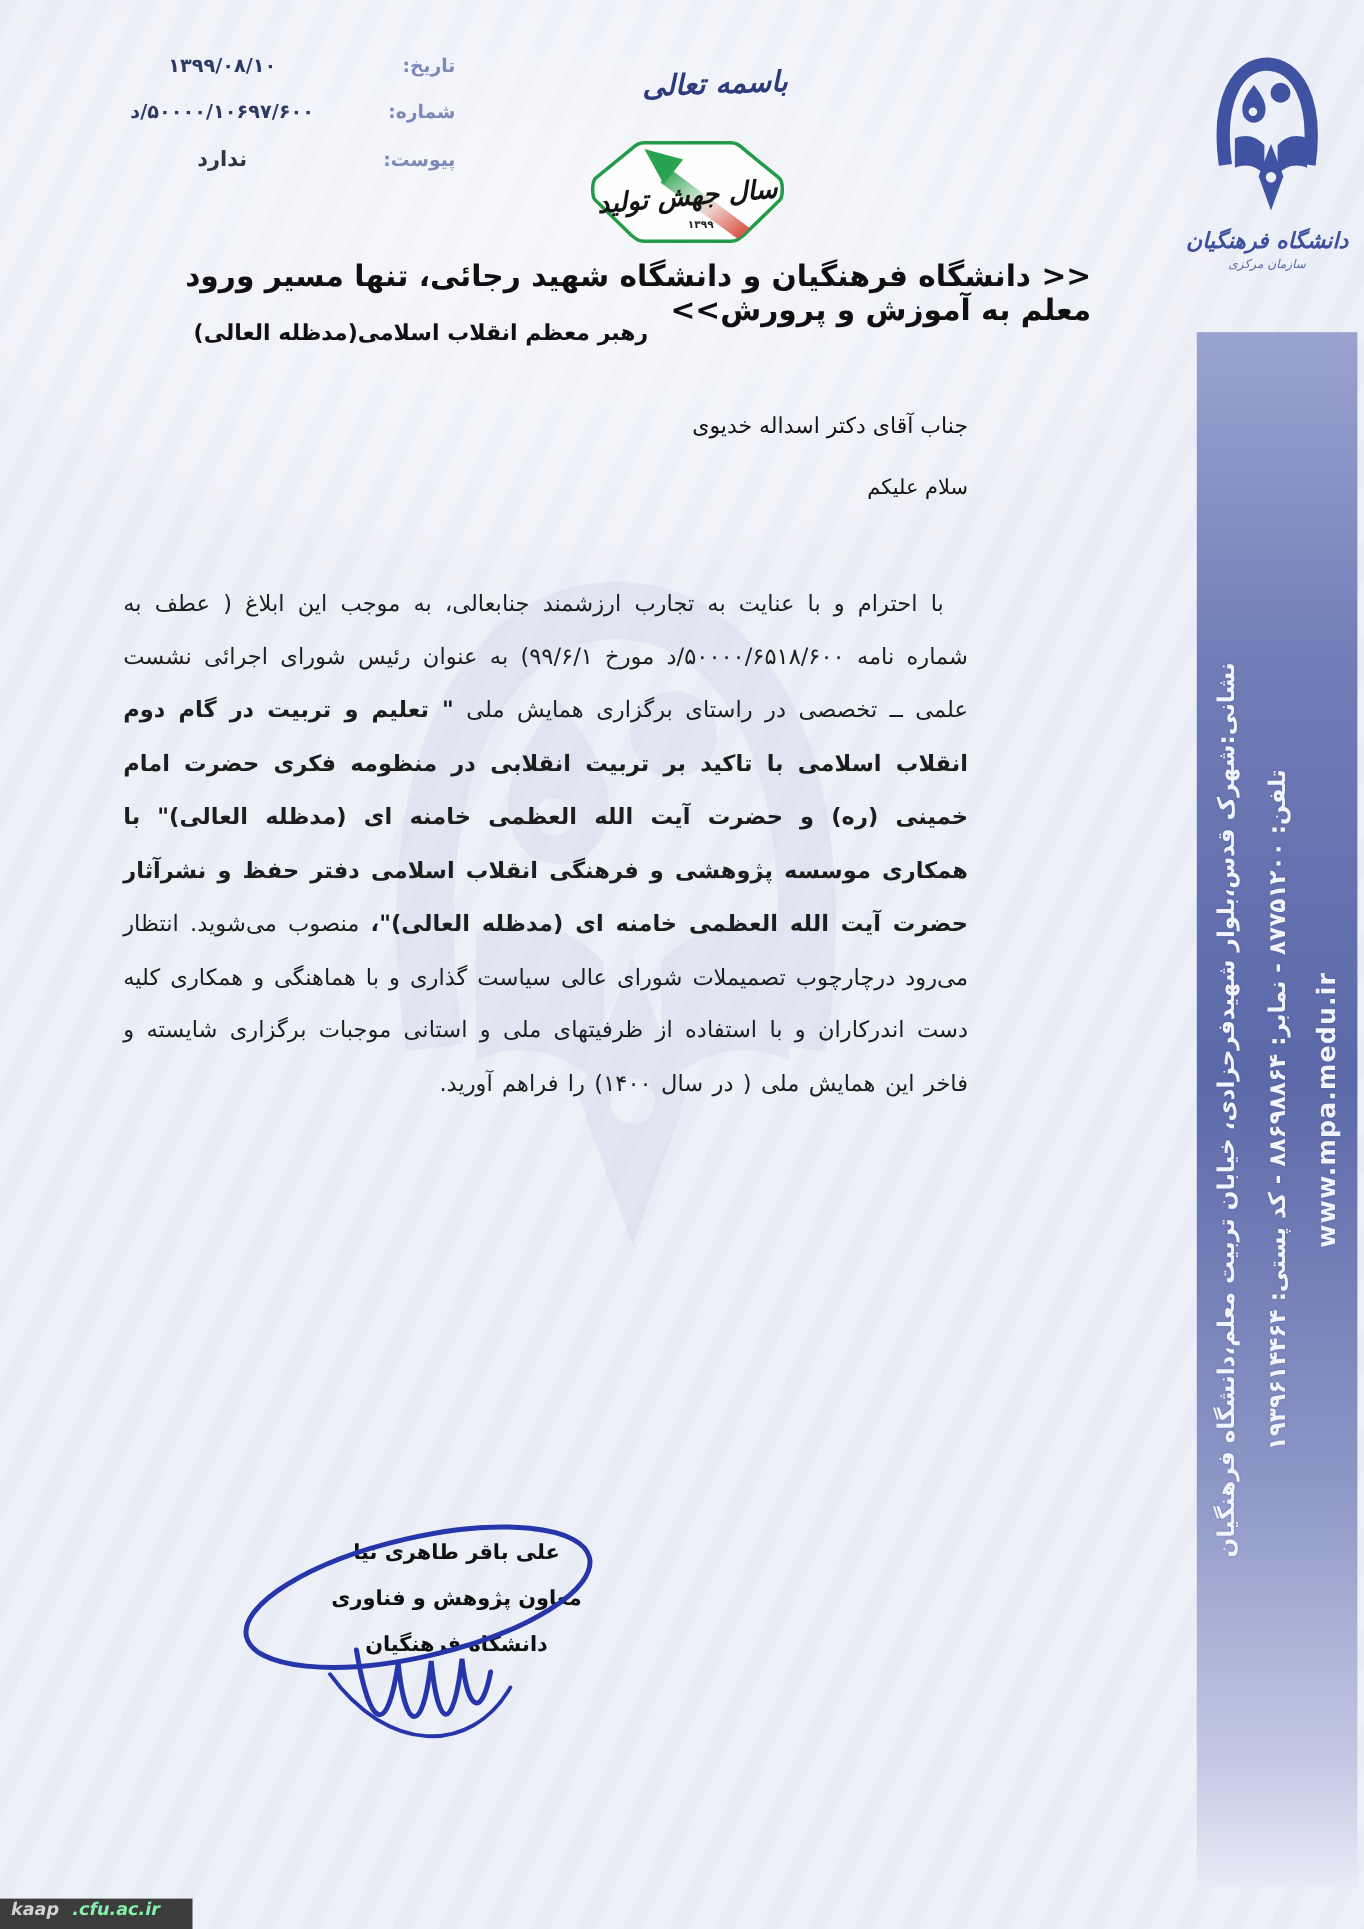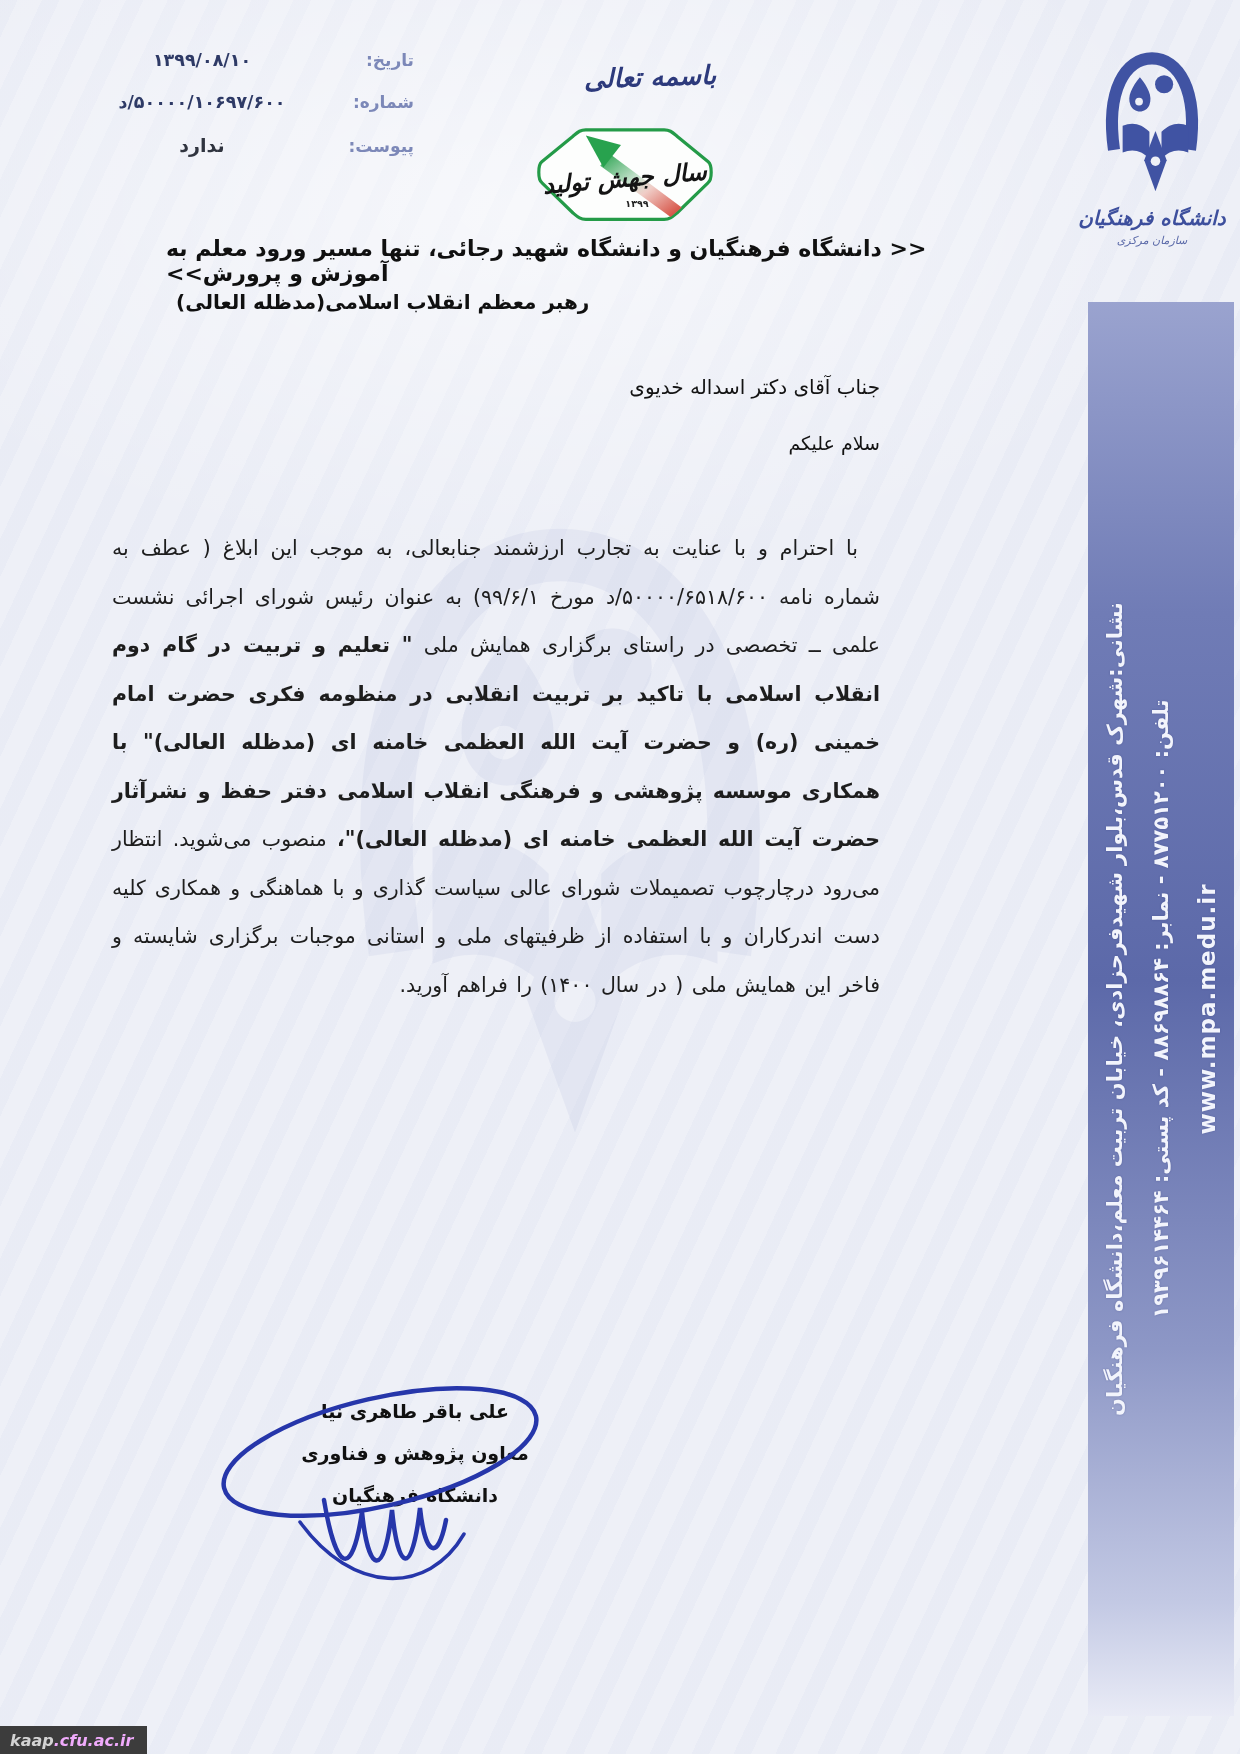--- a/index.html
+++ b/index.html
@@ -21,22 +21,22 @@
   
   .besmele{left:545px;top:62px;width:210px;text-align:center;
     font-size:26px;font-weight:bold;font-style:italic;color:#2d3a7c;transform:rotate(-2deg);}
   
   .badge{left:533px;top:124px;width:184px;height:106px;}
   
   .logo-area{left:1072px;top:48px;width:160px;text-align:center;}
   .org-name{font-size:20px;font-weight:bold;font-style:italic;color:#3d4f9d;margin-top:2px;}
   .org-sub{font-size:11px;font-style:italic;color:#5a69a8;margin-top:4px;}
   
-  .slogan1{left:166px;top:236px;width:836px;text-align:left;direction:rtl;
-    font-size:22px;font-weight:bold;color:#101010;}
+  .slogan1{left:156px;top:236px;width:836px;text-align:right;direction:rtl;
+    font-size:27px;font-weight:bold;color:#101010;}
   .slogan2{left:176px;top:290px;direction:rtl;font-size:20px;font-weight:bold;color:#101010;}
   
   .recipient{left:112px;top:364px;width:768px;direction:rtl;text-align:right;color:#131313;}
   .recipient .r1,.recipient .r2{font-weight:normal;font-size:20px;line-height:46px;}
   .recipient .sal{font-size:19px;line-height:46px;margin-top:10px;}
   
   .body-text{left:112px;top:524px;width:768px;direction:rtl;text-align:justify;
     font-size:20.5px;line-height:48.5px;color:#1d1d1d;word-spacing:2px;}
   .body-text p{margin:0;}
   .body-text p+p{margin-top:16px;}
@@ -52,23 +52,23 @@
     );}
   .band{background:linear-gradient(180deg,#9aa3cf 0%,#707cb6 22%,#5c69a9 48%,#8d97c6 74%,#c3c9e4 92%,#e9ebf6 100%);}
   .band-rotor{left:1088px;top:1716px;width:1414px;height:146px;
     transform:rotate(-90deg);transform-origin:0 0;
     display:flex;flex-direction:column;justify-content:center;gap:2px;}
   .band-line{direction:rtl;text-align:center;color:#f2f4fc;font-weight:bold;
     font-size:21px;line-height:44px;white-space:nowrap;text-shadow:0 0 2px rgba(40,50,110,.35);}
   .band-line.url{direction:ltr;font-size:23px;letter-spacing:1px;}
   
   .wm-box{left:0;top:1726px;height:28px;background:#3c3c3c;display:inline-flex;
-    align-items:center;padding:0 14px 0 10px;}
+    padding:0 30px 0 10px;gap:12px;}
   .wm-box .wm-a{color:#d3d3d3;font-weight:bold;font-style:italic;font-size:16px;}
-  .wm-box .wm-b{color:#f0abfc;font-weight:bold;font-style:italic;font-size:16px;}
+  .wm-box .wm-b{color:#86efac;font-weight:bold;font-style:italic;font-size:16px;}
   
   .center-wm{left:270px;top:510px;width:580px;height:660px;opacity:.055;}
 </style>
 </head>
 <body>
 
 <div class="abs meta">
   <div class="meta-row">
     <span class="meta-label">تاریخ:</span>
     <span class="meta-value">۱۳۹۹/۰۸/۱۰</span>

